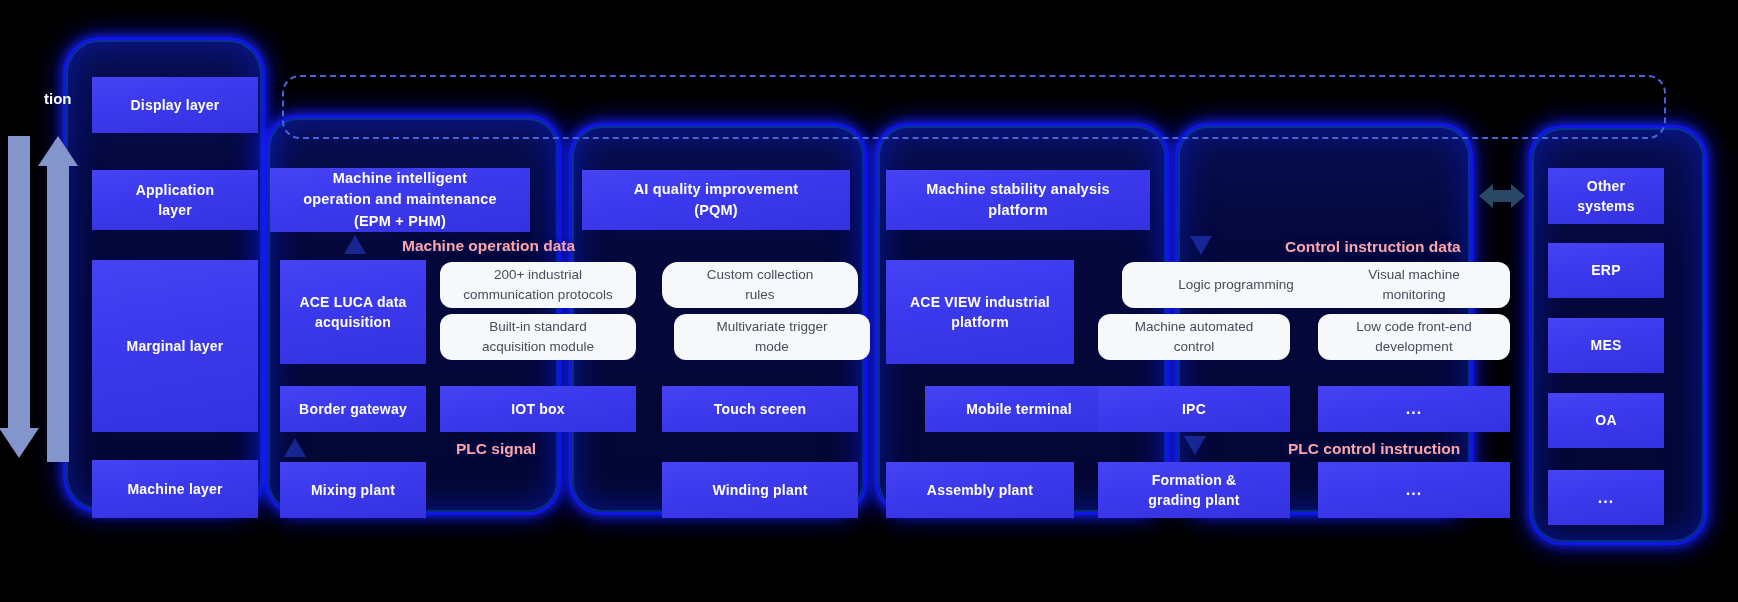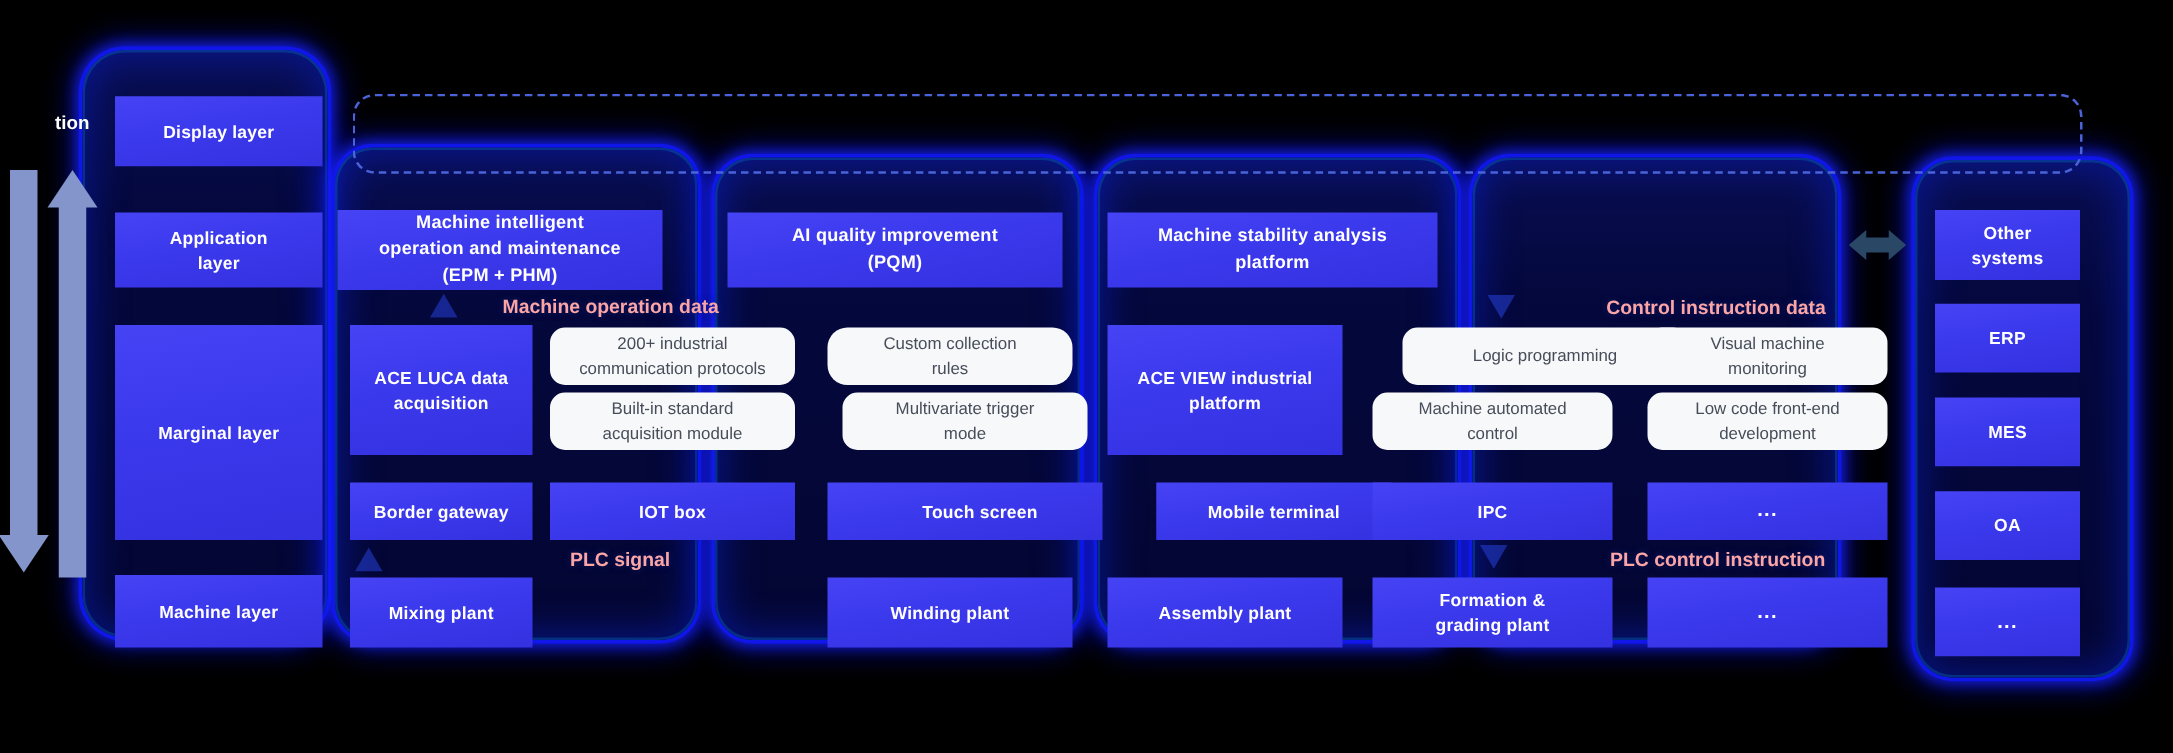--- a/index.html
+++ b/index.html
@@ -168,21 +168,21 @@
   <div class="b" style="left:1548px;top:318px;width:116px;height:55px;">
       <span>MES</span>
     </div>
 
   <div class="b" style="left:280px;top:386px;width:146px;height:46px;">
       <span>Border gateway</span>
     </div>
   <div class="b" style="left:440px;top:386px;width:196px;height:46px;">
       <span>IOT box</span>
     </div>
-  <div class="b" style="left:662px;top:386px;width:196px;height:46px;padding-left:24px;">
+  <div class="b" style="left:662px;top:386px;width:196px;height:46px;">
       <span>Touch screen</span>
     </div>
   <div class="b" style="left:925px;top:386px;width:188px;height:46px;">
       <span>Mobile terminal</span>
     </div>
   <div class="b" style="left:1098px;top:386px;width:192px;height:46px;">
       <span>IPC</span>
     </div>
   <div class="b dots" style="left:1318px;top:386px;width:192px;height:46px;">
       <span>...</span>

